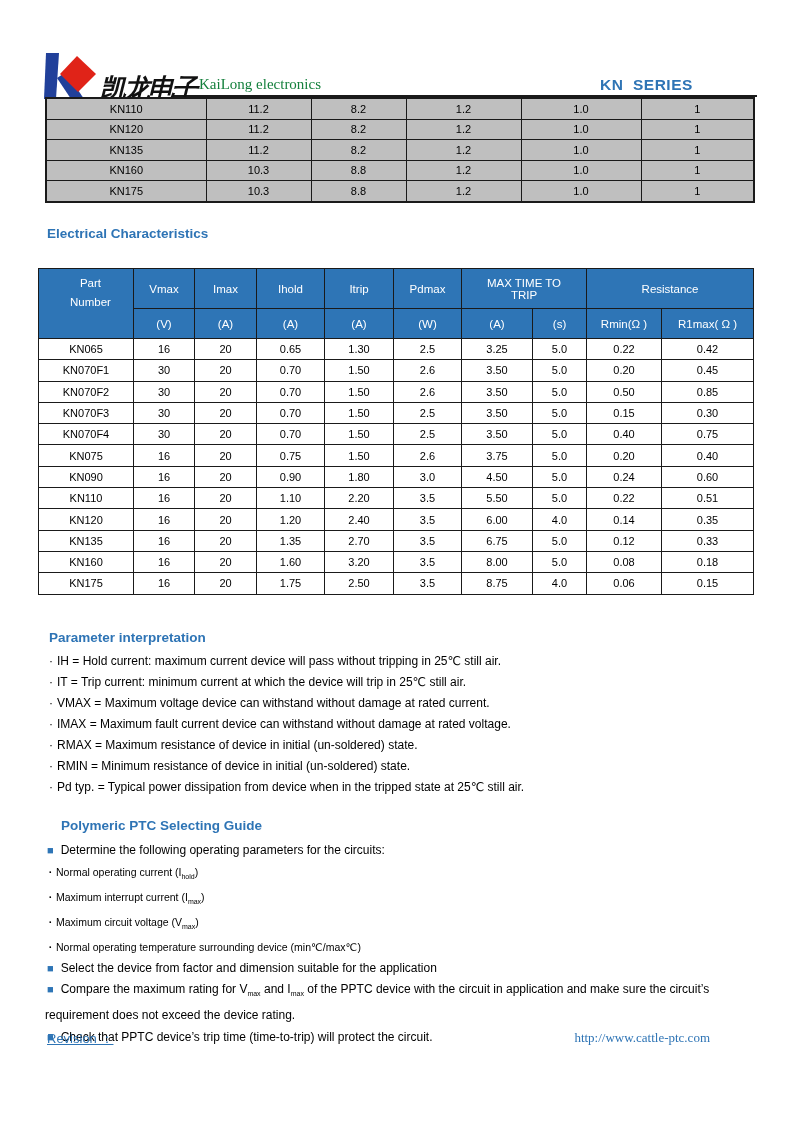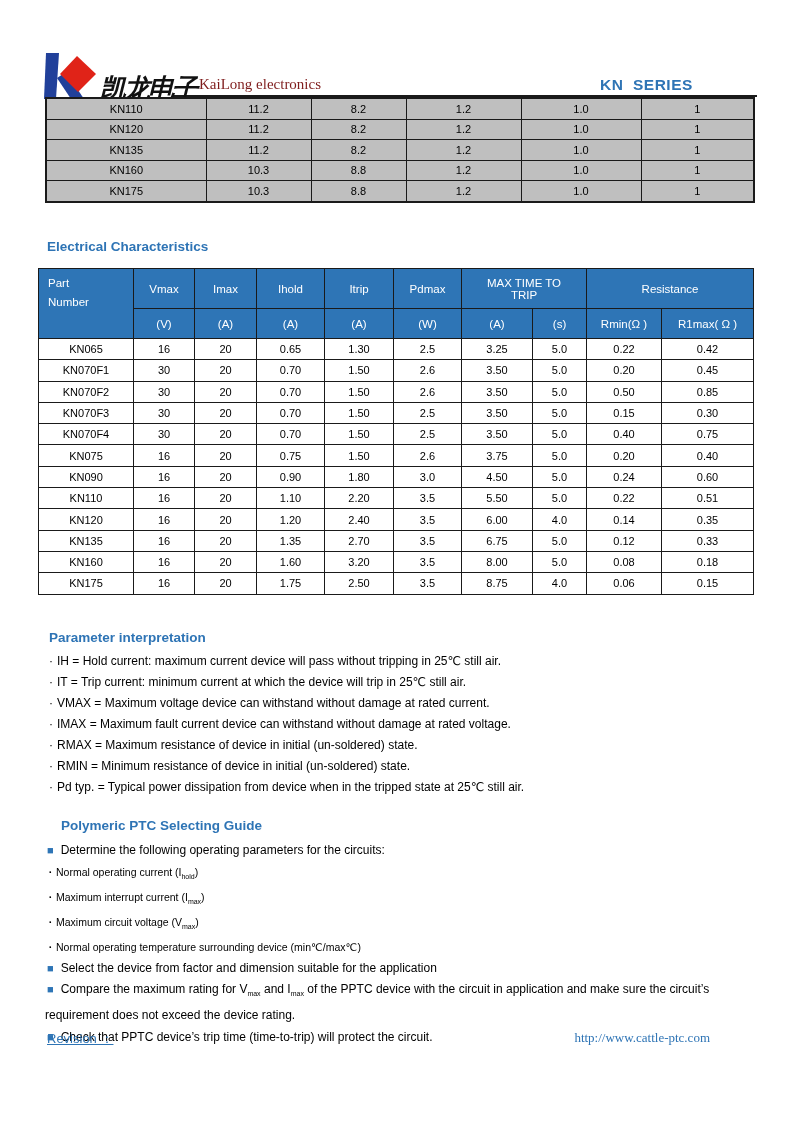--- a/index.html
+++ b/index.html
@@ -12,51 +12,51 @@
   .logo-icon{position:absolute;top:52px;left:44px;width:54px;height:48px;}
   .logo-cn{
     position:absolute;top:70px;left:100px;width:100px;
     font-family:"Liberation Serif","DejaVu Serif",serif;
     font-weight:bold;font-style:italic;font-size:26px;line-height:38px;letter-spacing:-2px;color:#111;
     white-space:nowrap;
   }
   .logo-en{
     position:absolute;top:76px;left:199px;
     font-family:"Liberation Serif","DejaVu Serif",serif;
-    font-size:15px;color:#7f1d1d;white-space:nowrap;
+    font-size:15px;color:#15803d;white-space:nowrap;
   }
   .series{
     position:absolute;top:76px;left:600px;
     font-size:15.5px;font-weight:bold;color:#2e74b5;white-space:pre;letter-spacing:.5px;
   }
   
   .top-table{
     position:absolute;top:97px;left:45px;width:708px;
     border-collapse:collapse;table-layout:fixed;
     font-size:11px;
   }
   .top-table td{
     background:#bfbfbf;border:1.6px solid #1a1a1a;height:19.5px;
     text-align:center;vertical-align:middle;padding:0;color:#000;
   }
   .top-table{border:2px solid #1a1a1a;}
   
   .sec-title{font-size:13.5px;font-weight:bold;color:#2e74b5;margin:0;}
-  .elec-title{position:absolute;top:239px;left:47px;}
+  .elec-title{position:absolute;top:226px;left:47px;}
   
   .elec-table{
     position:absolute;top:268px;left:38px;width:715px;
     border-collapse:collapse;table-layout:fixed;font-size:11px;
   }
   .elec-table td,.elec-table th{border:1px solid #1a1a1a;padding:0;text-align:center;vertical-align:middle;}
   .elec-table th{background:#2e75b6;color:#fff;font-weight:normal;font-size:11.5px;}
   .elec-table .h1{height:40px;}
   .elec-table .h2 th{height:29px;}
   .elec-table th.part{
-    text-align:left;vertical-align:top;padding:5px 0 0 9px;line-height:19px;font-size:11.5px;
+    text-align:center;vertical-align:top;padding:5px 0 0 9px;line-height:19px;font-size:11.5px;
   }
   .elec-table tbody td{height:20.3px;background:#fff;color:#000;}
   
   .param-sec{position:absolute;top:630px;left:45px;width:716px;}
   .param-sec .sec-title{margin-left:4px;margin-bottom:6px;}
   .p-item{font-size:12px;line-height:21px;color:#000;}
   .p-item .dot{display:inline-block;width:12px;text-align:center;font-size:12px;}
   .guide-sec{position:absolute;top:818px;left:45px;width:716px;}
   .guide-sec .sec-title{margin-left:16px;margin-bottom:7px;}
   .g-square{font-size:12px;line-height:21.5px;color:#000;}

